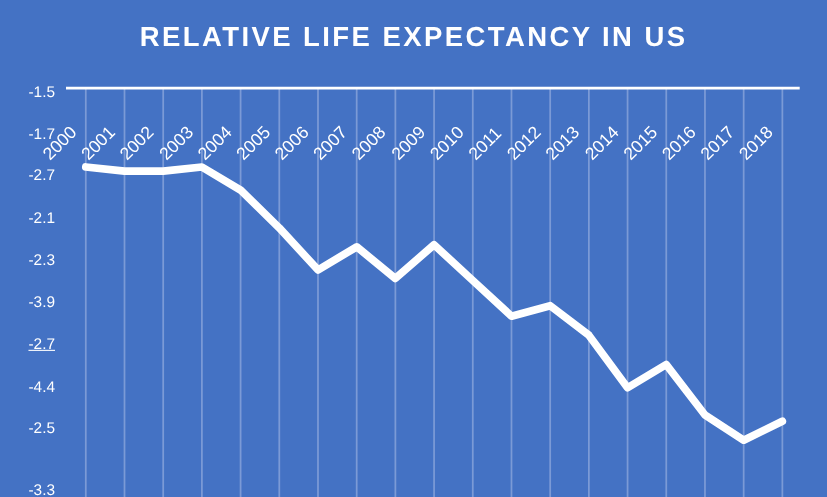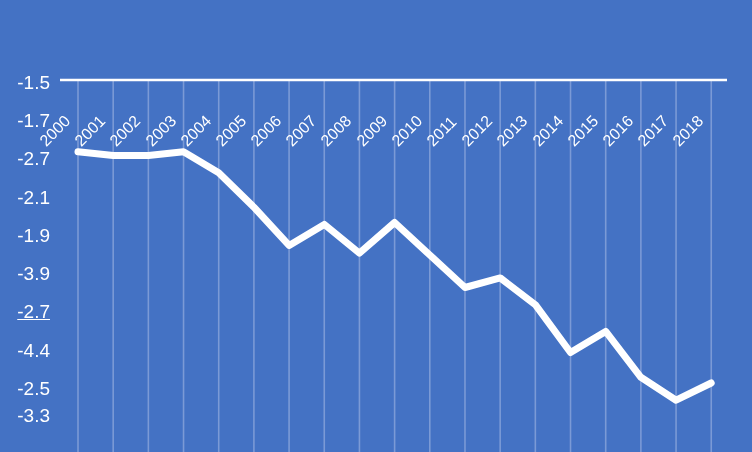--- a/index.html
+++ b/index.html
@@ -33,21 +33,21 @@
     white-space: nowrap;
   }
   #plot-svg {
     position: absolute;
     top: 0;
     left: 0;
   }
   .y-tick-label {
     position: absolute;
     color: #ffffff;
-    font-size: 19px;
+    font-size: 14px;
     font-family: "Liberation Sans", sans-serif;
     text-align: right;
     width: 48px;
     left: 2px;
     transform: translateY(-50%);
     white-space: nowrap;
   }
   .x-tick-label {
     position: absolute;
     color: #ffffff;
@@ -56,20 +56,21 @@
     white-space: nowrap;
     transform-origin: left bottom;
     transform: rotate(-45deg);
   }
 </style>
 </head>
 <body>
 
 <div id="chart-root">
 
+  <div id="chart-title">RELATIVE LIFE EXPECTANCY IN US</div>
 
   <svg id="plot-svg" width="752" height="452">
     <g id="gridlines-group">
         <line x1="78" y1="80" x2="78" y2="452" stroke="#7b9ad6" stroke-width="1.6"></line>
         <line x1="113.18" y1="80" x2="113.18" y2="452" stroke="#7b9ad6" stroke-width="1.6"></line>
         <line x1="148.36" y1="80" x2="148.36" y2="452" stroke="#7b9ad6" stroke-width="1.6"></line>
         <line x1="183.54" y1="80" x2="183.54" y2="452" stroke="#7b9ad6" stroke-width="1.6"></line>
         <line x1="218.72" y1="80" x2="218.72" y2="452" stroke="#7b9ad6" stroke-width="1.6"></line>
         <line x1="253.9" y1="80" x2="253.9" y2="452" stroke="#7b9ad6" stroke-width="1.6"></line>
         <line x1="289.08" y1="80" x2="289.08" y2="452" stroke="#7b9ad6" stroke-width="1.6"></line>
@@ -88,26 +89,26 @@
       </g>
     <line id="axis-line" x1="60" y1="80" x2="727" y2="80" stroke="#ffffff" stroke-width="2.5"></line>
     <polyline id="data-line" fill="none" stroke="#ffffff" stroke-width="7" stroke-linejoin="round" stroke-linecap="round" points="78.0,151.8 113.2,155.6 148.4,155.6 183.5,151.8 218.7,172.8 253.9,207.2 289.1,245.4 324.3,224.4 359.4,253.1 394.6,222.5 429.8,255.0 465.0,287.5 500.2,277.9 535.3,304.7 570.5,352.5 605.7,331.4 640.9,377.3 676.1,400.2 711.2,383.0"></polyline>
   </svg>
 
   <div id="y-labels">
       <div class="y-tick-label" style="top: 83px;">-1.5</div>
       <div class="y-tick-label" style="top: 121.22px;">-1.7</div>
       <div class="y-tick-label" style="top: 159.44px;">-2.7</div>
       <div class="y-tick-label" style="top: 197.66px;">-2.1</div>
-      <div class="y-tick-label" style="top: 235.88px;">-1.9</div>
+      <div class="y-tick-label" style="top: 235.88px;">-2.3</div>
       <div class="y-tick-label" style="top: 274.1px;">-3.9</div>
       <div class="y-tick-label" style="top: 312.32px; text-decoration: underline;">-2.7</div>
       <div class="y-tick-label" style="top: 350.54px;">-4.4</div>
       <div class="y-tick-label" style="top: 388.76px;">-2.5</div>
-      <div class="y-tick-label" style="top: 416px;">-3.3</div>
+      <div class="y-tick-label" style="top: 445px;">-3.3</div>
     </div>
   <div id="x-labels">
       <div class="x-tick-label" style="left: 49px; top: 132px;">2000</div>
       <div class="x-tick-label" style="left: 84.18px; top: 132px;">2001</div>
       <div class="x-tick-label" style="left: 119.36px; top: 132px;">2002</div>
       <div class="x-tick-label" style="left: 154.54px; top: 132px;">2003</div>
       <div class="x-tick-label" style="left: 189.72px; top: 132px;">2004</div>
       <div class="x-tick-label" style="left: 224.9px; top: 132px;">2005</div>
       <div class="x-tick-label" style="left: 260.08px; top: 132px;">2006</div>
       <div class="x-tick-label" style="left: 295.26px; top: 132px;">2007</div>

